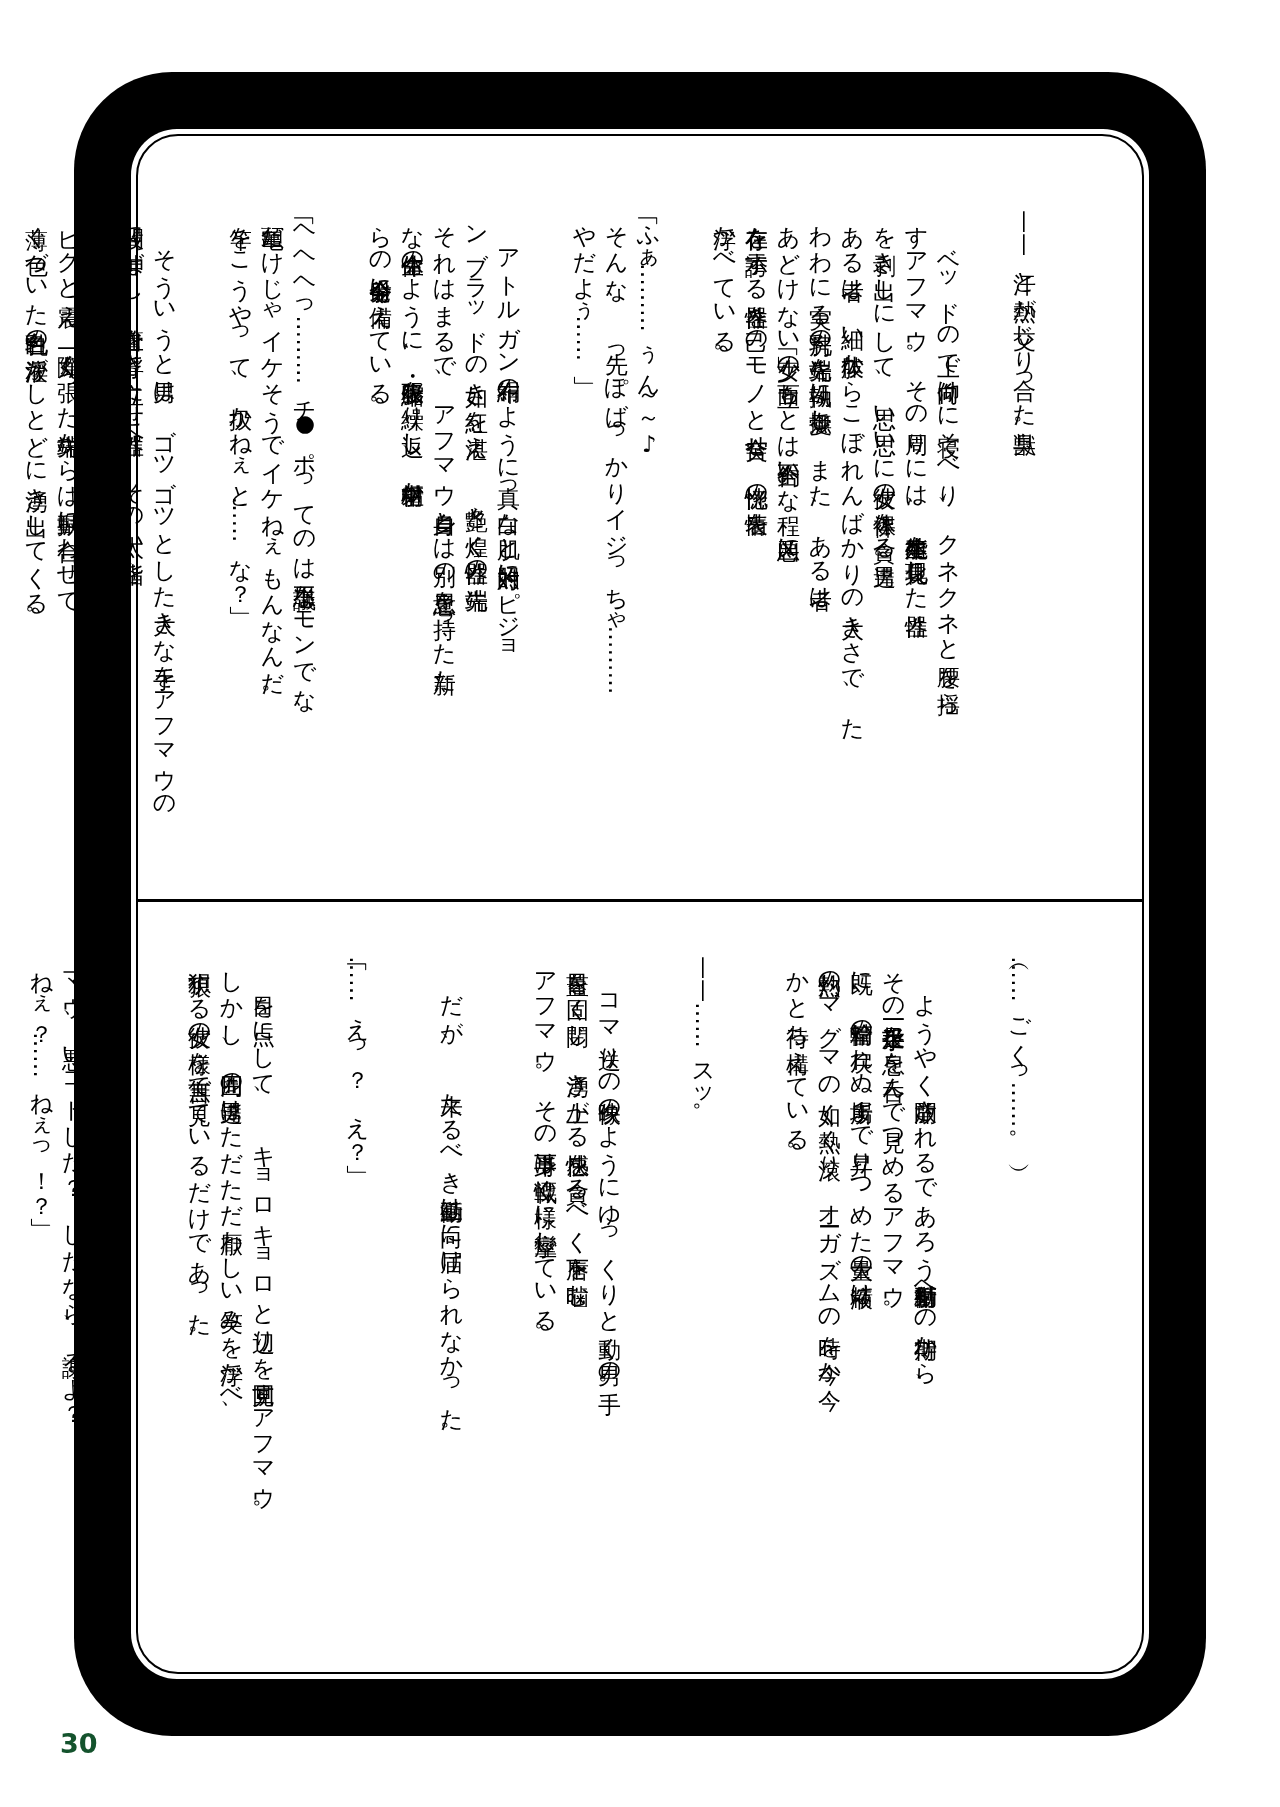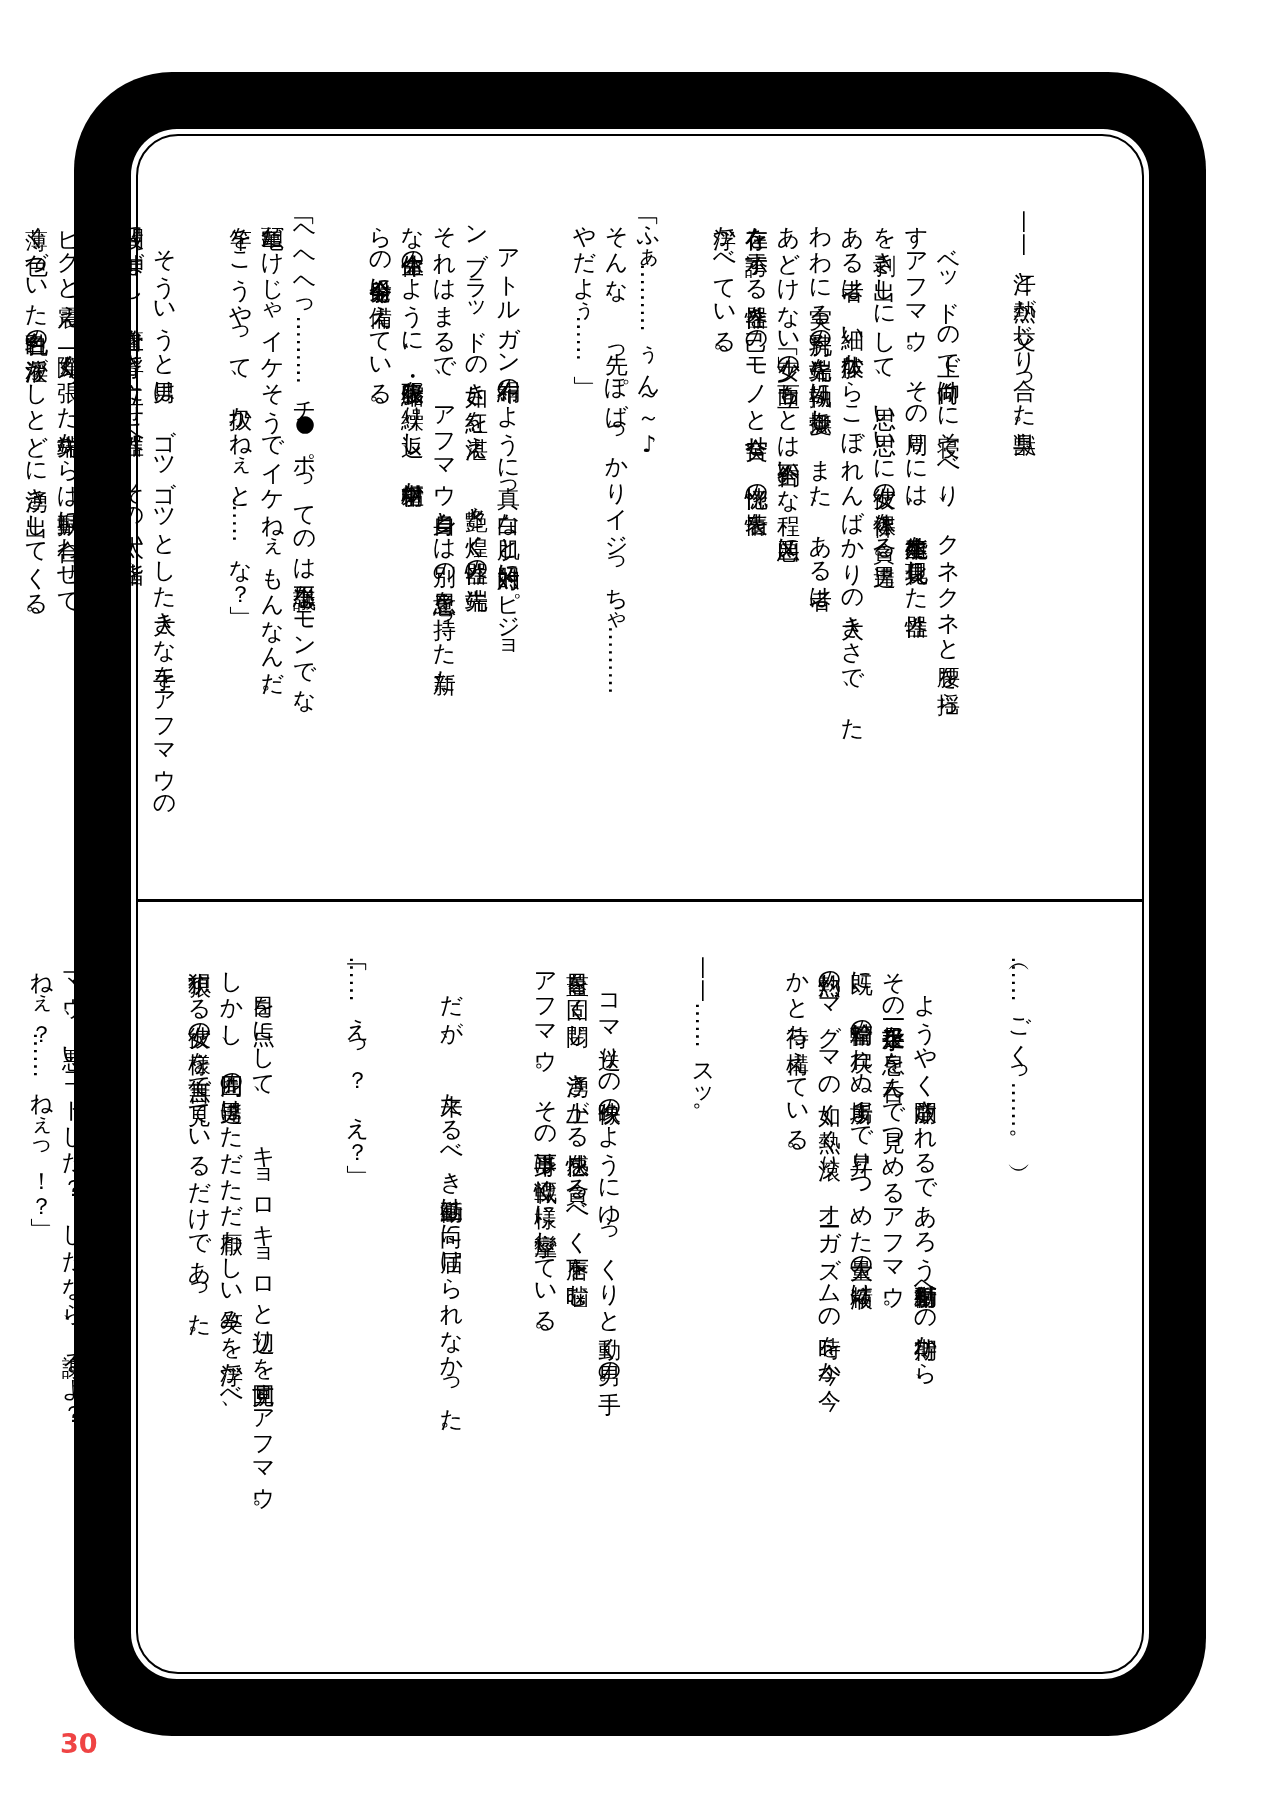--- a/index.html
+++ b/index.html
@@ -49,21 +49,21 @@
   .vtext p { margin: 0; }
   #text-top { left: 173px; top: 210px; width: 900px; height: 628px; }
   #text-top p:not(:first-child) { margin-block-start: 12px; }
   #text-bottom { left: 168px; top: 956px; width: 900px; height: 632px; }
   #text-bottom p:not(:first-child) { margin-block-start: 30px; }
   .page-number {
     position: absolute;
     left: 60px; top: 1728px;
     font-size: 27px;
     font-weight: bold;
-    color: #ef4444;
+    color: #14532d;
   }
 </style>
 </head>
 <body>
 
 <div class="page">
 
   <div class="frame-black">
     <div class="frame-gap"></div>
     <div class="frame-line"></div>

